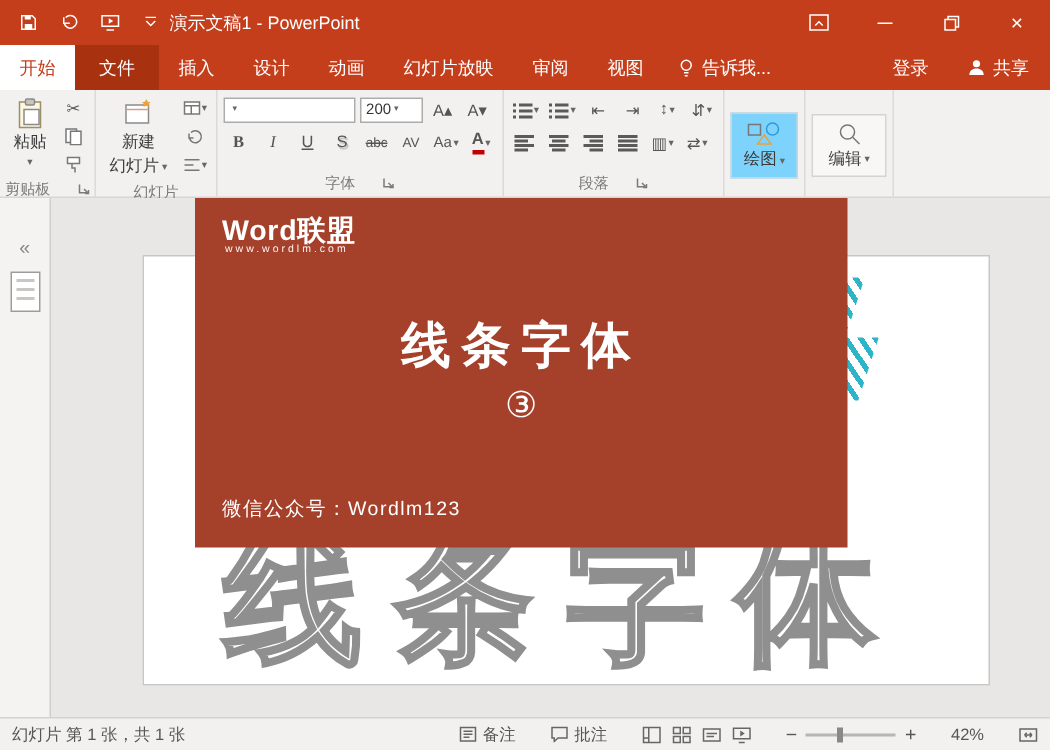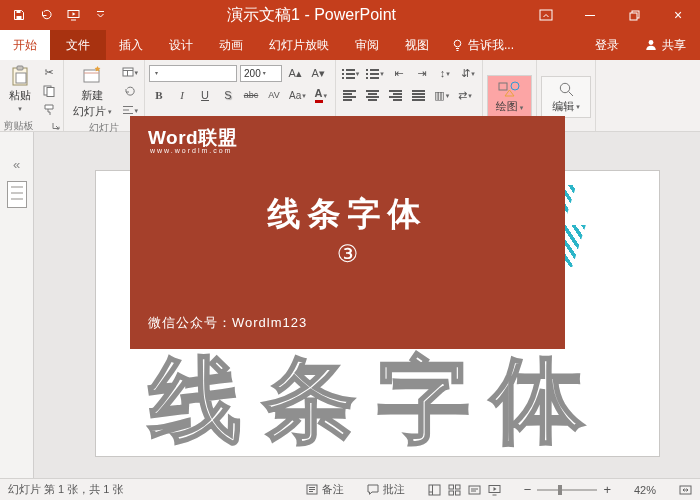--- a/index.html
+++ b/index.html
@@ -4,21 +4,21 @@
 <style>
   *{margin:0;padding:0;box-sizing:border-box}
   html,body{width:700px;height:500px;overflow:hidden}
   body{font-family:"Liberation Sans","DejaVu Sans",sans-serif;background:#fff}
   .app{position:relative;width:700px;height:500px;background:#fff}
 
   
   .titlebar{height:30px;background:#C43E1C;display:flex;align-items:center;color:#fff;position:relative}
   .qat{display:flex;align-items:center;gap:3px;padding-left:7px}
   .tb-btn{width:24px;height:22px;display:flex;align-items:center;justify-content:center}
-  .win-title{position:absolute;left:113px;right:190px;text-align:center;font-size:16px;white-space:nowrap;overflow:hidden}
+  .win-title{position:absolute;left:113px;right:190px;text-align:left;font-size:12px;white-space:nowrap;overflow:hidden}
   .winctl{margin-left:auto;display:flex;height:30px}
   .winctl .wbtn{width:44px;height:30px;display:flex;align-items:center;justify-content:center;font-size:14px;color:#fff}
   .minbar{display:inline-block;width:10px;border-top:1px solid #fff}
 
   
   .tabsbar{height:30px;background:#C43E1C;display:flex;align-items:stretch;color:#fff;font-size:12px}
   .tab{padding:0 13px;display:flex;align-items:center;white-space:nowrap}
   .tab.file{background:#A83210;padding:0 16px}
   .tab.selected{background:#fff;color:#C43E1C}
   .tellme{display:flex;align-items:center;gap:5px;padding:0 10px;white-space:nowrap}
@@ -64,21 +64,21 @@
   .mini i{display:block;margin:4px 3px 0;height:2px;background:#C9C7C5}
   .canvas{position:relative;flex:1}
   .slide{position:absolute;left:61px;top:38px;width:565px;height:287px;background:#fff;border:1px solid #C9C7C5;overflow:hidden}
   .outline{position:absolute;left:0;right:0;top:168px;text-align:center;font-weight:bold;font-size:92px;letter-spacing:22px;
            color:transparent;-webkit-text-stroke:2.5px #8F8F8F;white-space:nowrap}
   .teal{position:absolute;background:repeating-linear-gradient(45deg,#2CB5C8 0 3px,transparent 3px 7px)}
   .teal1{right:88px;top:14px;width:24px;height:34px;transform:skewX(-18deg)}
   .teal2{right:80px;top:54px;width:32px;height:42px;transform:skewX(-18deg)}
 
   
-  .card{position:absolute;left:130px;top:116px;width:435px;height:233px;background:#A5402B;z-index:5;color:#fff}
+  .card{position:absolute;left:130px;top:132px;width:435px;height:233px;background:#A5402B;z-index:5;color:#fff}
   .logo{position:absolute;left:18px;top:9px;font-size:19px;font-weight:bold;letter-spacing:.5px}
   .logourl{position:absolute;left:20px;top:31px;font-size:7px;letter-spacing:2px;opacity:.95}
   .ctitle{position:absolute;left:0;right:0;top:76px;text-align:center;font-size:33px;font-weight:bold;letter-spacing:7px}
   .cnum{position:absolute;left:0;right:0;top:124px;text-align:center;font-size:24px}
   .cfooter{position:absolute;left:18px;bottom:17px;font-size:13px;letter-spacing:1px}
 
   
   .statusbar{height:22px;background:#F3F1F0;border-top:1px solid #D4D2D0;display:flex;align-items:center;font-size:11px;color:#565656;padding:0 8px;gap:9px}
   .sb-item{display:flex;align-items:center;gap:4px;white-space:nowrap}
   .sb-right{margin-left:auto;display:flex;align-items:center;gap:23px}
@@ -353,21 +353,21 @@
         <span>段落</span>
         <svg width="8" height="8">
             <path d="M1 1v5.5h5.5" fill="none" stroke="#7a7a7a"></path>
             <path d="M4 4l3 3M7 4.7V7H4.7" fill="none" stroke="#7a7a7a"></path>
           </svg>
       </div>
     </div>
 
     <div class="grp">
       <div class="grp-body" style="align-items:center">
-        <div class="bigbtn" style="border:1px solid #D5D3D1;background:#fca5a5;padding:4px 8px">
+        <div class="bigbtn" style="border:1px solid #D5D3D1;background:#7dd3fc;padding:4px 8px">
           <svg width="24" height="18">
               <rect x="1" y="3" width="8" height="7" fill="none" stroke="#777"></rect>
               <circle cx="17" cy="6" r="4" fill="none" stroke="#2E9BD6"></circle>
               <path d="M7 16l4.5-6 4.5 6z" fill="none" stroke="#E8A33D"></path>
             </svg>
           <span style="display:flex;align-items:center;gap:2px">
               <span>绘图</span>
               <span class="caret">▾</span>
             </span>
         </div>

